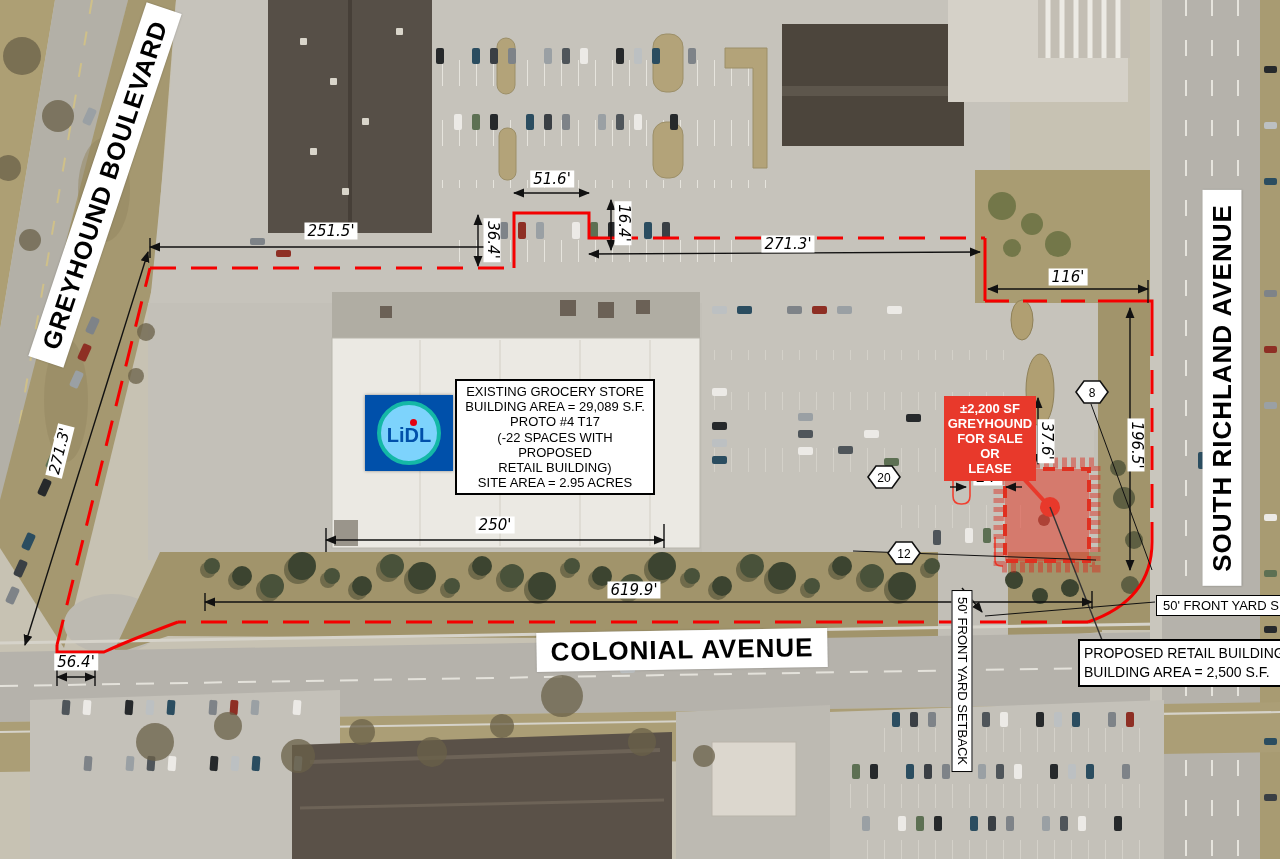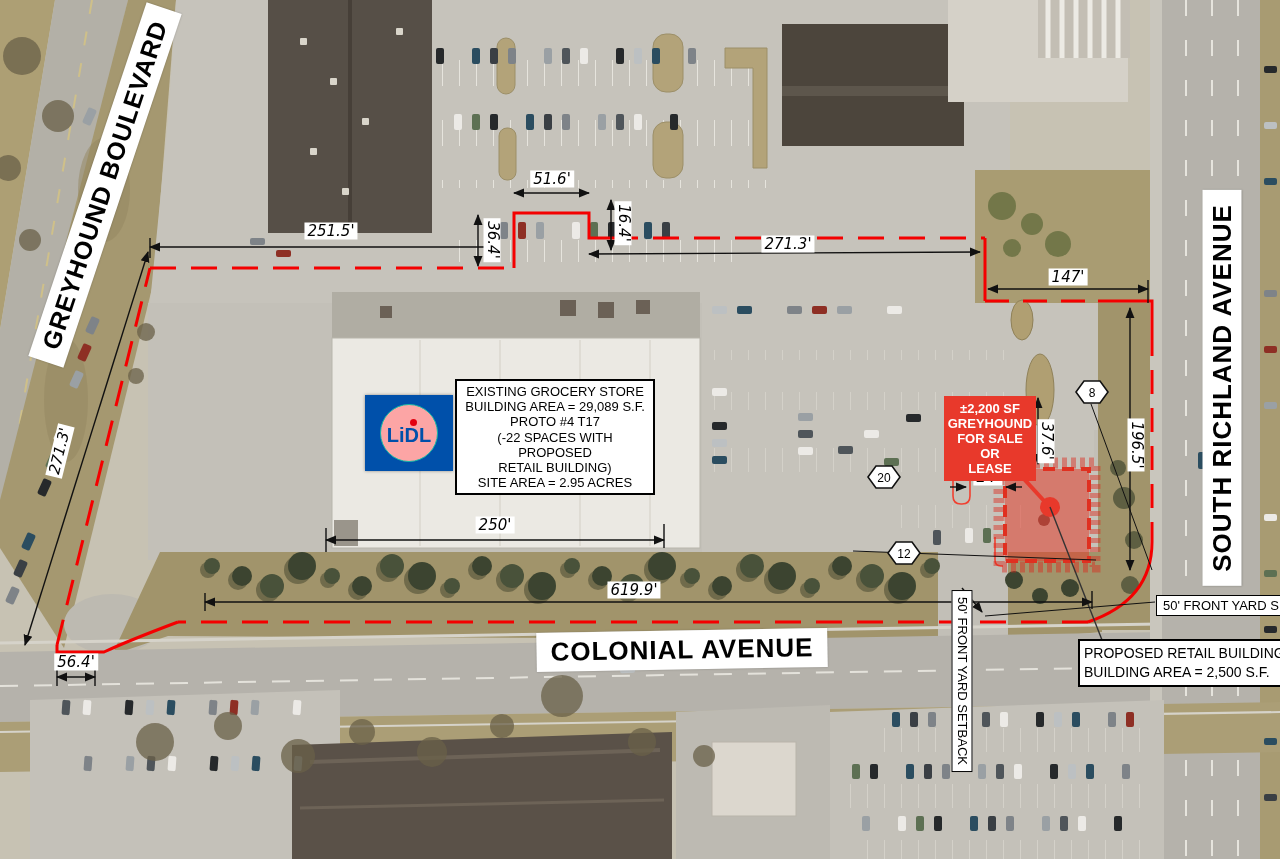--- a/index.html
+++ b/index.html
@@ -15,21 +15,21 @@
   .infobox{position:absolute;background:#fff;border:2px solid #000;color:#000;
            font-size:13px;line-height:15.2px;text-align:center;padding:3px 4px;}
   .redbox{position:absolute;background:#e8392b;color:#fff;font-weight:bold;font-size:13px;
           line-height:15px;text-align:center;padding:5px 2px;}
   .setback{position:absolute;background:#fff;border:1px solid #000;color:#000;font-size:13px;
            white-space:nowrap;padding:2px 6px;}
   .hex-label{font:12px "Liberation Sans",sans-serif;fill:#000;}
   #lidl-logo{position:absolute;left:365px;top:395px;width:88px;height:76px;background:#0050aa;
              box-shadow:0 0 3px rgba(0,0,0,.4);}
   #lidl-circle{position:absolute;left:50%;top:50%;width:56px;height:56px;transform:translate(-50%,-50%);
-               background:#fca5a5;border:1px solid #14b8a6;border-radius:50%;}
+               background:#7dd3fc;border:4px solid #14b8a6;border-radius:50%;}
   #lidl-word{position:absolute;left:0;top:19px;width:100%;text-align:center;color:#0050aa;
              font-weight:bold;font-size:20px;letter-spacing:0;}
   #lidl-idot{position:absolute;left:29px;top:14px;width:7px;height:7px;background:#e3000f;border-radius:50%;}
 </style>
 </head>
 <body>
 
 <div id="plan">
 
   <svg width="1280" height="859">
@@ -426,21 +426,21 @@
 
   <div class="banner" style="left:105px;top:185px;font-size:25px;transform:translate(-50%,-50%) rotate(-71.5deg);">GREYHOUND BOULEVARD</div>
   <div class="banner" style="left:682px;top:650px;font-size:26px;transform:translate(-50%,-50%) rotate(-1deg);">COLONIAL AVENUE</div>
   <div class="banner" style="left:1222px;top:388px;font-size:26px;transform:translate(-50%,-50%) rotate(-90deg);">SOUTH RICHLAND AVENUE</div>
 
   <div class="dim ctr" style="left:331px;top:231px;">251.5'</div>
   <div class="dim ctr" style="left:552px;top:179px;">51.6'</div>
   <div class="dim" style="left:623px;top:223px;transform:translate(-50%,-50%) rotate(90deg);">16.4'</div>
   <div class="dim" style="left:492px;top:240px;transform:translate(-50%,-50%) rotate(90deg);">36.4'</div>
   <div class="dim ctr" style="left:788px;top:244px;">271.3'</div>
-  <div class="dim ctr" style="left:1068px;top:277px;">147'</div>
+  <div class="dim ctr" style="left:1068px;top:277px;">116'</div>
   <div class="dim" style="left:60px;top:451px;transform:translate(-50%,-50%) rotate(-76deg);">271.3'</div>
   <div class="dim ctr" style="left:495px;top:525px;">250'</div>
   <div class="dim ctr" style="left:634px;top:590px;">619.9'</div>
   <div class="dim ctr" style="left:76px;top:662px;">56.4'</div>
   <div class="dim" style="left:1136px;top:445px;transform:translate(-50%,-50%) rotate(90deg);">196.5'</div>
   <div class="dim" style="left:1046px;top:441px;transform:translate(-50%,-50%) rotate(90deg);">37.6'</div>
   <div class="dim ctr" style="left:988px;top:477px;">24'</div>
 
   <div class="setback" style="left:962px;top:681px;transform:translate(-50%,-50%) rotate(90deg);">50'  FRONT YARD SETBACK</div>
   <div class="setback" style="left:1156px;top:595px;width:180px;">50'  FRONT YARD SETBACK</div>

